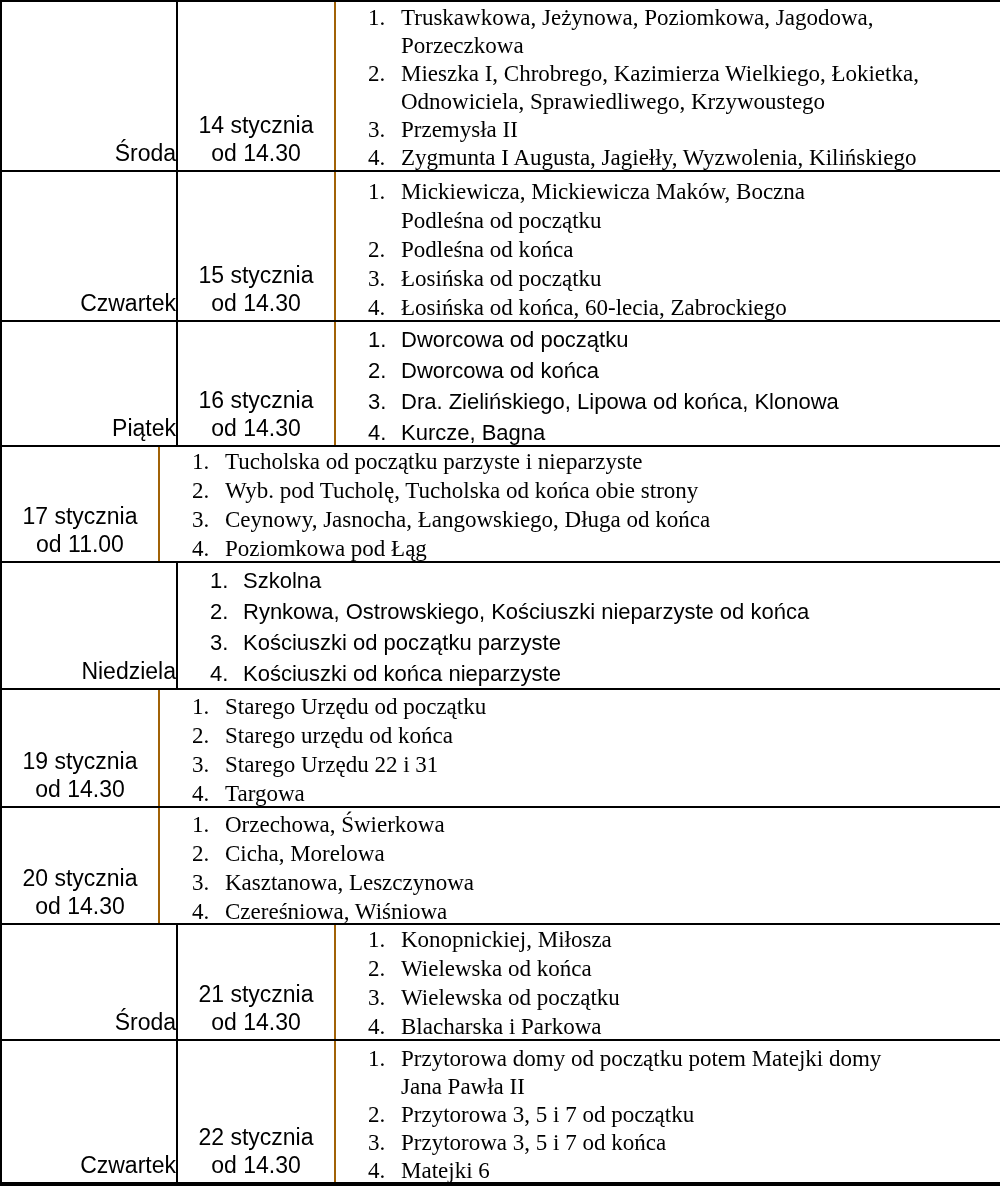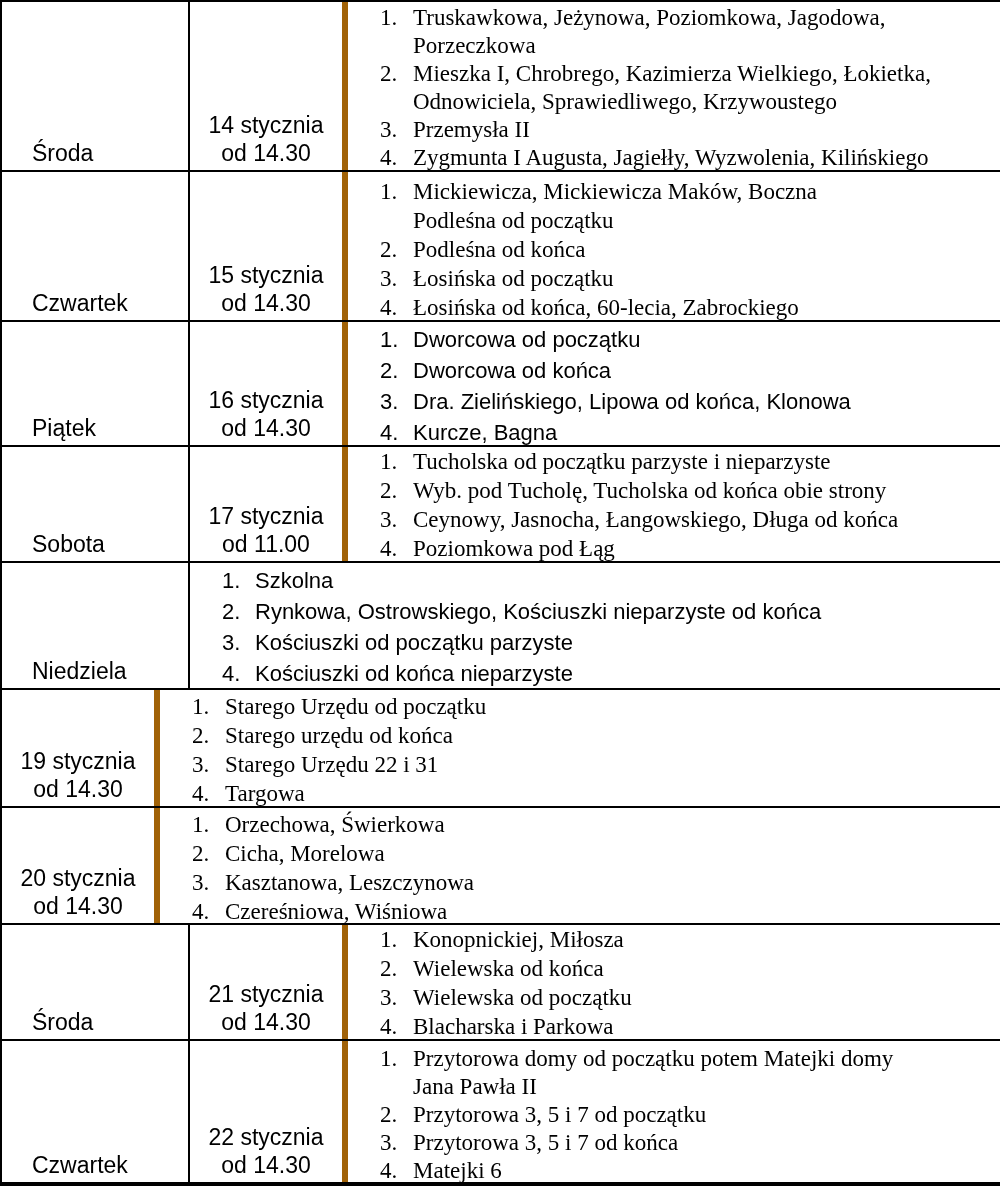--- a/index.html
+++ b/index.html
@@ -11,38 +11,37 @@
     box-sizing:border-box;
   }
   .row{
     display:flex;
     border-bottom:2px solid #000;
     box-sizing:border-box;
     overflow:hidden;
   }
   .row:last-child{border-bottom:4px solid #000;}
   .day-cell{
-    width:158px;
+    width:176px;
     flex:none;
     border-right:2px solid #000;
     box-sizing:border-box;
     display:flex;
     flex-direction:column;
     justify-content:flex-end;
-    align-items:flex-start;
+    align-items:flex-end;
     padding-bottom:3px;
     font-family:"Liberation Sans",sans-serif;
     font-size:23px;
     line-height:28px;
-    margin-left:30px;
   }
   .date-cell{
     width:158px;
     flex:none;
-    border-right:6px solid #a16207;
+    border-right:2px solid #a16207;
     box-sizing:border-box;
     display:flex;
     flex-direction:column;
     justify-content:flex-end;
     align-items:center;
     padding-bottom:3px;
     font-family:"Liberation Sans",sans-serif;
     font-size:23px;
     line-height:28px;
   }
@@ -153,23 +152,20 @@
           <span class="item-text">Dra. Zielińskiego, Lipowa od końca, Klonowa</span>
         </div>
       <div class="item">
           <span class="item-num">4.</span>
           <span class="item-text">Kurcze, Bagna</span>
         </div>
     </div>
   </div>
 
   <div class="row pt0" style="height:116px">
-    <div class="day-cell">
-      <span>Sobota</span>
-    </div>
     <div class="date-cell">
       <span>17 stycznia</span>
       <span>od 11.00</span>
     </div>
     <div class="streets-cell">
       <div class="item">
           <span class="item-num">1.</span>
           <span class="item-text">Tucholska od początku parzyste i nieparzyste</span>
         </div>
       <div class="item">

